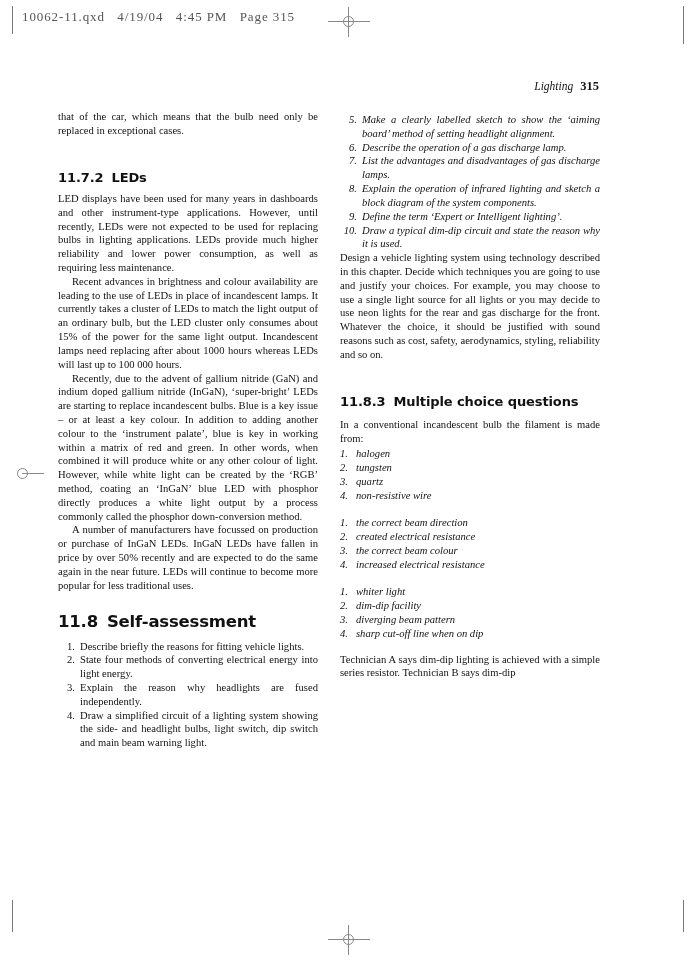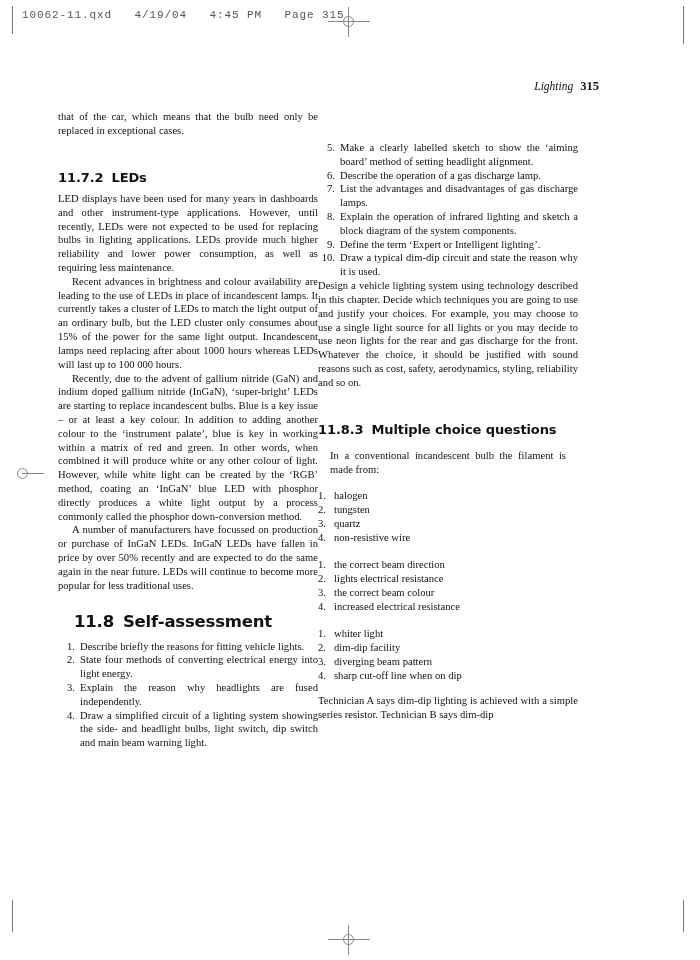--- a/index.html
+++ b/index.html
@@ -14,22 +14,22 @@
     overflow: hidden;
     font-family: "Liberation Serif", serif;
     color: #111111;
   }
 
   
   .printer-slug {
     position: absolute;
     top: 9px;
     left: 22px;
-    font-family: Liberation Mono, monospace;
-    font-size: 11px;
+    font-family: Liberation Serif, serif;
+    font-size: 13px;
     letter-spacing: 0.9px;
     color: #555;
     white-space: pre;
   }
   .edge-rule {
     position: absolute;
     background: #777;
   }
   .edge-rule.tl-v { left: 12px;  top: 6px;   width: 1px;  height: 28px; }
   .edge-rule.tr-v { left: 683px; top: 6px;   width: 1px;  height: 38px; }
@@ -87,41 +87,42 @@
     font-size: 12.5px;
     margin-left: 7px;
   }
   .head-rule {
     height: 0;
     margin-bottom: 16px;
   }
 
   .columns {
     display: flex;
-    align-items: center;
+    gap: 22px;
+    align-items: flex-start;
   }
   .col {
     width: 260px;
   }
 
   p.body {
     margin: 0;
     font-size: 10.6px;
     line-height: 1.305;
     text-align: justify;
     text-justify: inter-word;
     hyphens: none;
   }
   p.body.indent { text-indent: 14px; }
 
   h2.sec {
     font-family: "DejaVu Sans", sans-serif;
     font-weight: bold;
     font-size: 16.5px;
-    margin: 19px 0 9px 16px;
+    margin: 19px 0 9px 0;
     letter-spacing: -0.2px;
   }
   h2.sec .num { margin-right: 9px; }
 
   h3.sub {
     font-family: "DejaVu Sans", sans-serif;
     font-weight: bold;
     font-size: 13px;
     margin: 32px 0 7px 0;
     letter-spacing: -0.1px;
@@ -146,46 +147,47 @@
   }
   ol.numlist > li::before {
     counter-increment: nitem;
     content: counter(nitem) ".";
     position: absolute;
     left: 0;
     width: 17px;
     text-align: right;
     font-size: 10.6px;
   }
-  ol.numlist.start5 { counter-reset: nitem 4; }
+  ol.numlist.start5 { counter-reset: nitem 4; font-style: italic; }
 
   ol.mcq {
     margin: 1px 0 0 0;
     padding: 0;
     list-style: none;
     counter-reset: mitem;
   }
   ol.mcq > li {
     position: relative;
     padding-left: 16px;
     font-size: 10.6px;
     line-height: 1.33;
     text-align: left;
+    font-style: italic;
   }
   ol.mcq > li::before {
     counter-increment: mitem;
     content: counter(mitem) ".";
     position: absolute;
     left: 0;
     width: 11px;
     text-align: left;
     font-size: 10.6px;
   }
   .stem {
-    margin: 12px;
+    margin: 0;
     font-size: 10.6px;
     line-height: 1.305;
     text-align: justify;
   }
   .mcq-block { margin-top: 13px; }
   .mcq-block.first { margin-top: 9px; }
 </style>
 </head>
 <body>
 
@@ -270,21 +272,21 @@
           <li>halogen</li>
           <li>tungsten</li>
           <li>quartz</li>
           <li>non-resistive wire</li>
         </ol>
       </div>
 
       <div class="mcq-block">
         <ol class="mcq">
           <li>the correct beam direction</li>
-          <li>lights electrical resistance</li>
+          <li>created electrical resistance</li>
           <li>the correct beam colour</li>
           <li>increased electrical resistance</li>
         </ol>
       </div>
 
       <div class="mcq-block">
         <ol class="mcq">
           <li>whiter light</li>
           <li>dim-dip facility</li>
           <li>diverging beam pattern</li>

